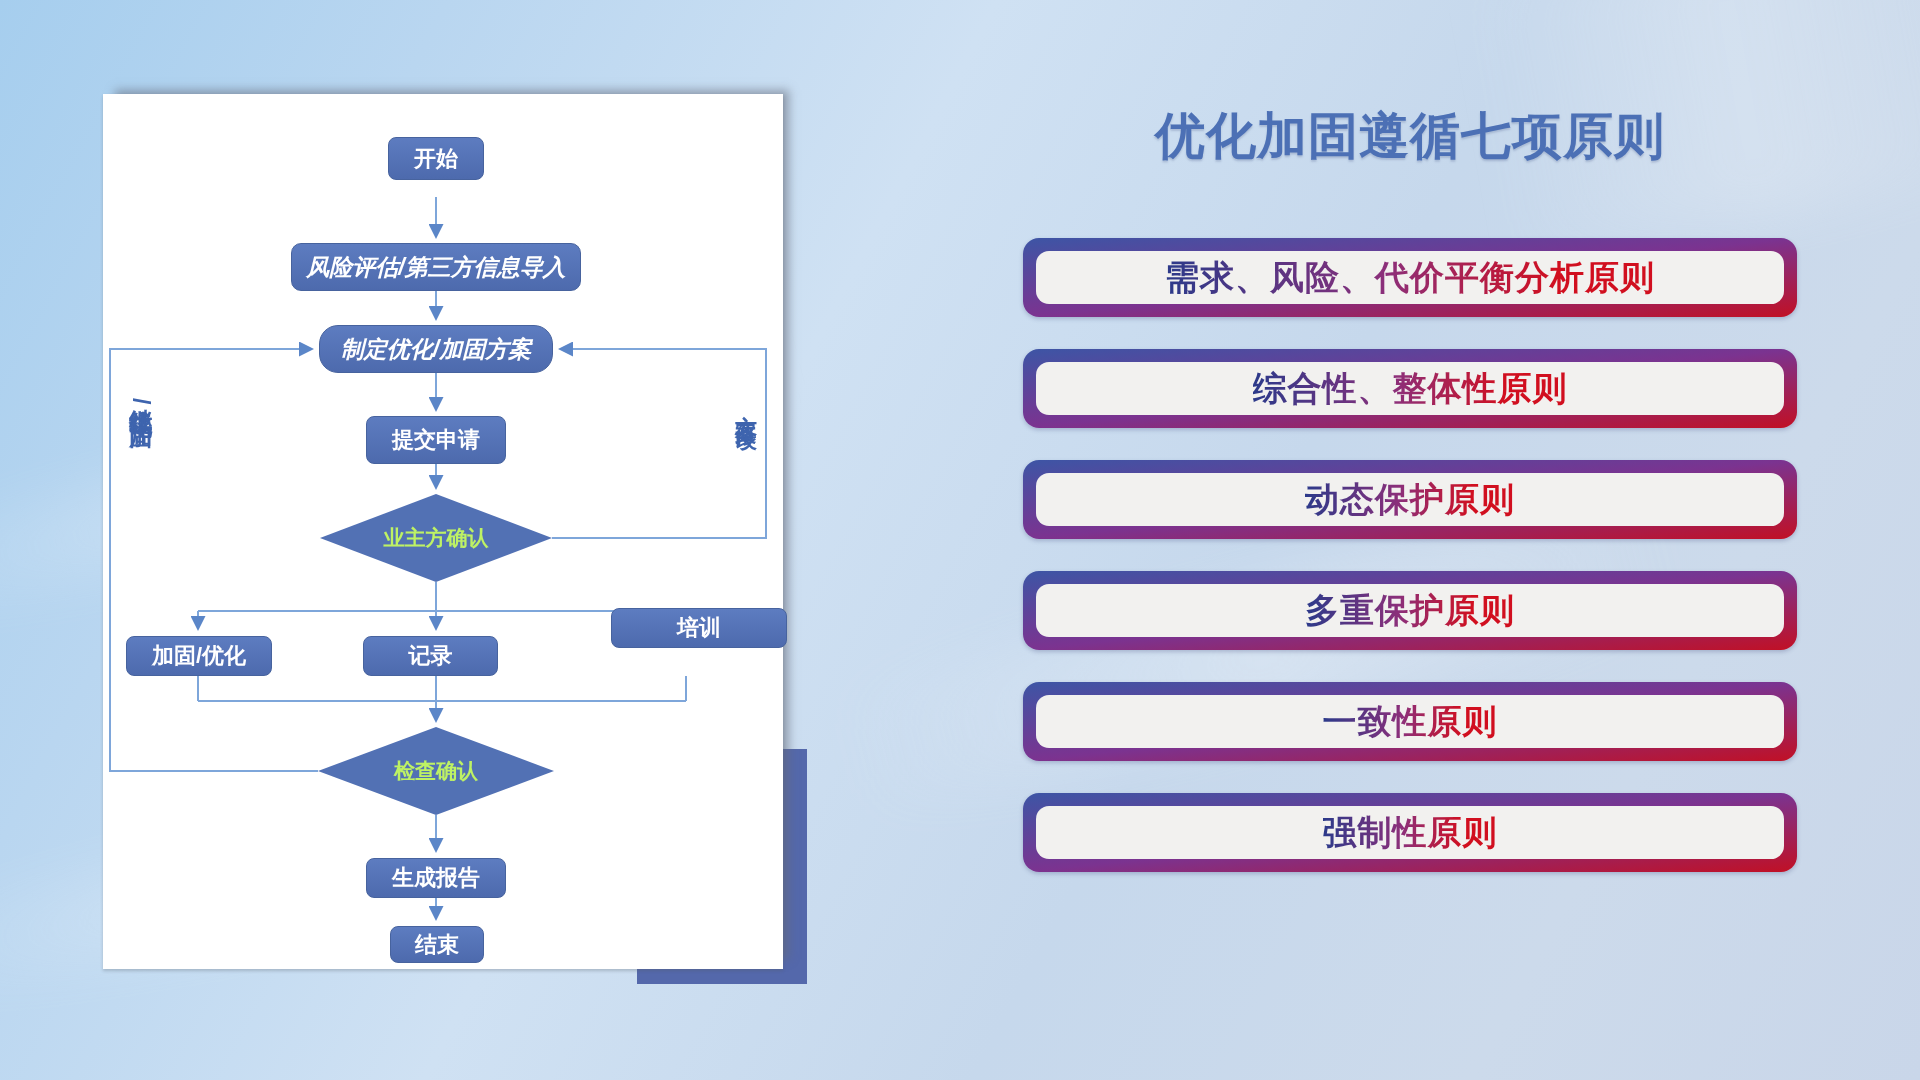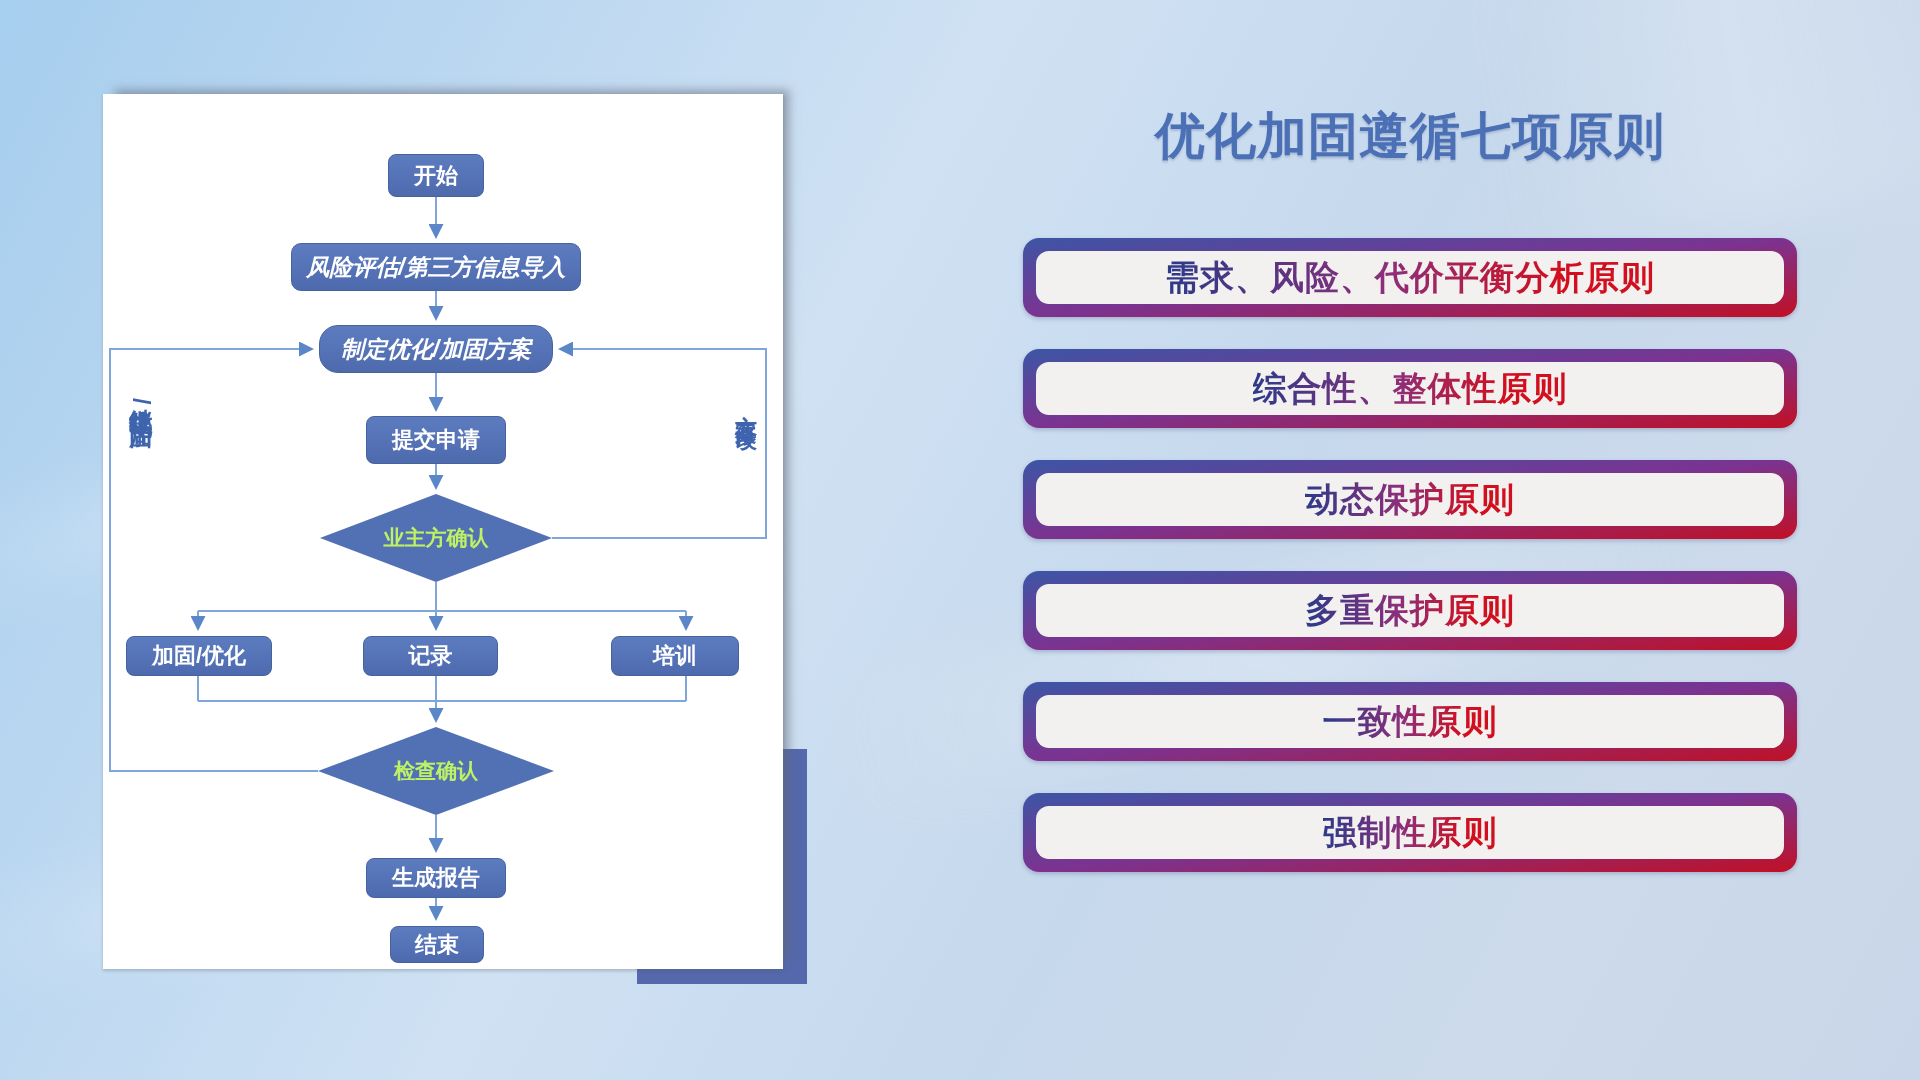--- a/index.html
+++ b/index.html
@@ -78,21 +78,21 @@
         <path d="M583 582 L583 607"></path>
         <path d="M95 607 L583 607"></path>
         <path d="M333 607 L333 626" marker-end="url(#ah)"></path>
         <path d="M333 721 L333 756" marker-end="url(#ah)"></path>
         <path d="M333 804 L333 824" marker-end="url(#ah)"></path>
         <path d="M215 677 L7 677 L7 255 L208 255" marker-end="url(#ah)"></path>
         <path d="M449 444 L663 444 L663 255 L458 255" marker-end="url(#ah)"></path>
       </g>
     </svg>
 
-    <div class="fnode" style="left:285px;top:60px;width:96px;height:43px;">
+    <div class="fnode" style="left:285px;top:43px;width:96px;height:43px;">
         <span>开始</span>
       </div>
 
     <div class="fnode wide" style="left:188px;top:149px;width:290px;height:48px;">
         <span>风险评估/第三方信息导入</span>
       </div>
 
     <div class="fnode wide" style="left:216px;top:231px;width:234px;height:48px;border-radius:19px;">
         <span>制定优化/加固方案</span>
       </div>
@@ -106,21 +106,21 @@
       </div>
 
     <div class="fnode" style="left:23px;top:542px;width:146px;height:40px;">
         <span>加固/优化</span>
       </div>
 
     <div class="fnode" style="left:260px;top:542px;width:135px;height:40px;align-items:center;">
         <span>记录</span>
       </div>
 
-    <div class="fnode" style="left:508px;top:542px;width:128px;height:40px;">
+    <div class="fnode" style="left:508px;top:514px;width:176px;height:40px;">
         <span>培训</span>
       </div>
 
     <div class="fdiamond" style="left:215px;top:633px;width:236px;height:88px;">
         <span>检查确认</span>
       </div>
 
     <div class="fnode" style="left:263px;top:764px;width:140px;height:40px;">
         <span>生成报告</span>
       </div>

